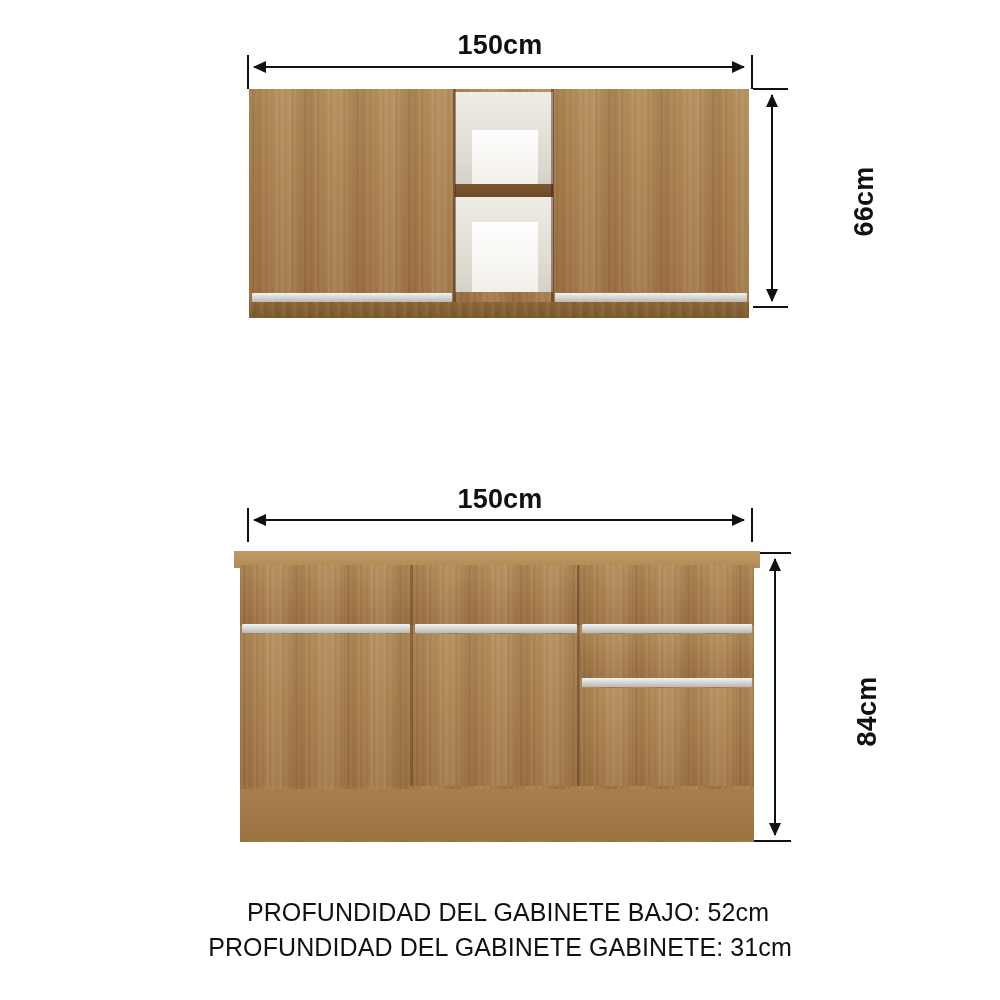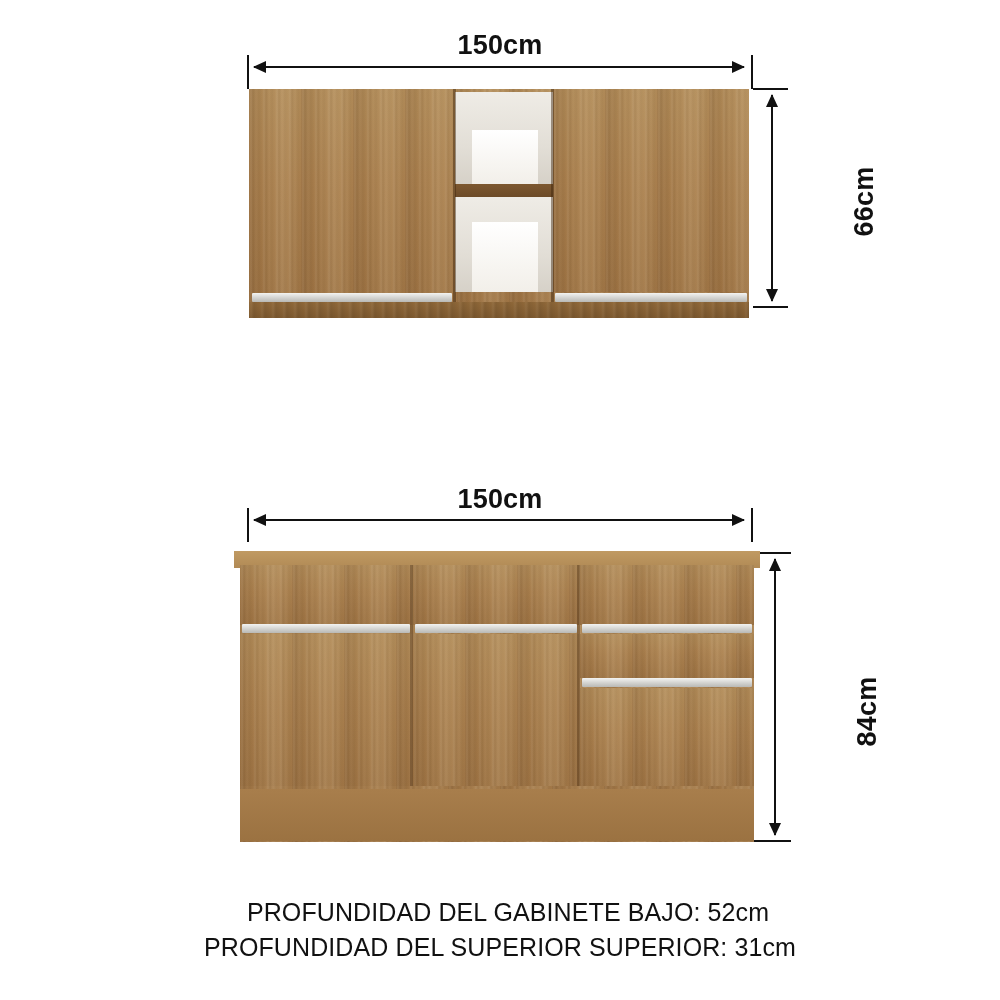--- a/index.html
+++ b/index.html
@@ -231,15 +231,15 @@
     <div class="handle" style="left:582px; top:678px; width:170px; height:9px;"></div>
     <div class="wood" style="left:580px; top:688px; width:174px; height:98px;"></div>
 
     <div class="panel-sep" style="left:410px; top:565px; width:3px; height:221px; background:rgba(60,35,12,0.35);"></div>
     <div class="panel-sep" style="left:577px; top:565px; width:3px; height:221px; background:rgba(60,35,12,0.35);"></div>
 
     <div class="wood" style="left:240px; top:789px; width:514px; height:52px; background-image:linear-gradient(180deg,#a87e4c 0%,#9b7241 100%);"></div>
   </div>
 
   <div class="caption" style="top:898px;padding-left:8px;">PROFUNDIDAD DEL GABINETE BAJO: 52cm</div>
-  <div class="caption" style="top:933px;">PROFUNDIDAD DEL SUPERIOR SUPERIOR: 31cm</div>
+  <div class="caption" style="top:933px;">PROFUNDIDAD DEL GABINETE GABINETE: 31cm</div>
 
 </div>
 
 </body></html>

